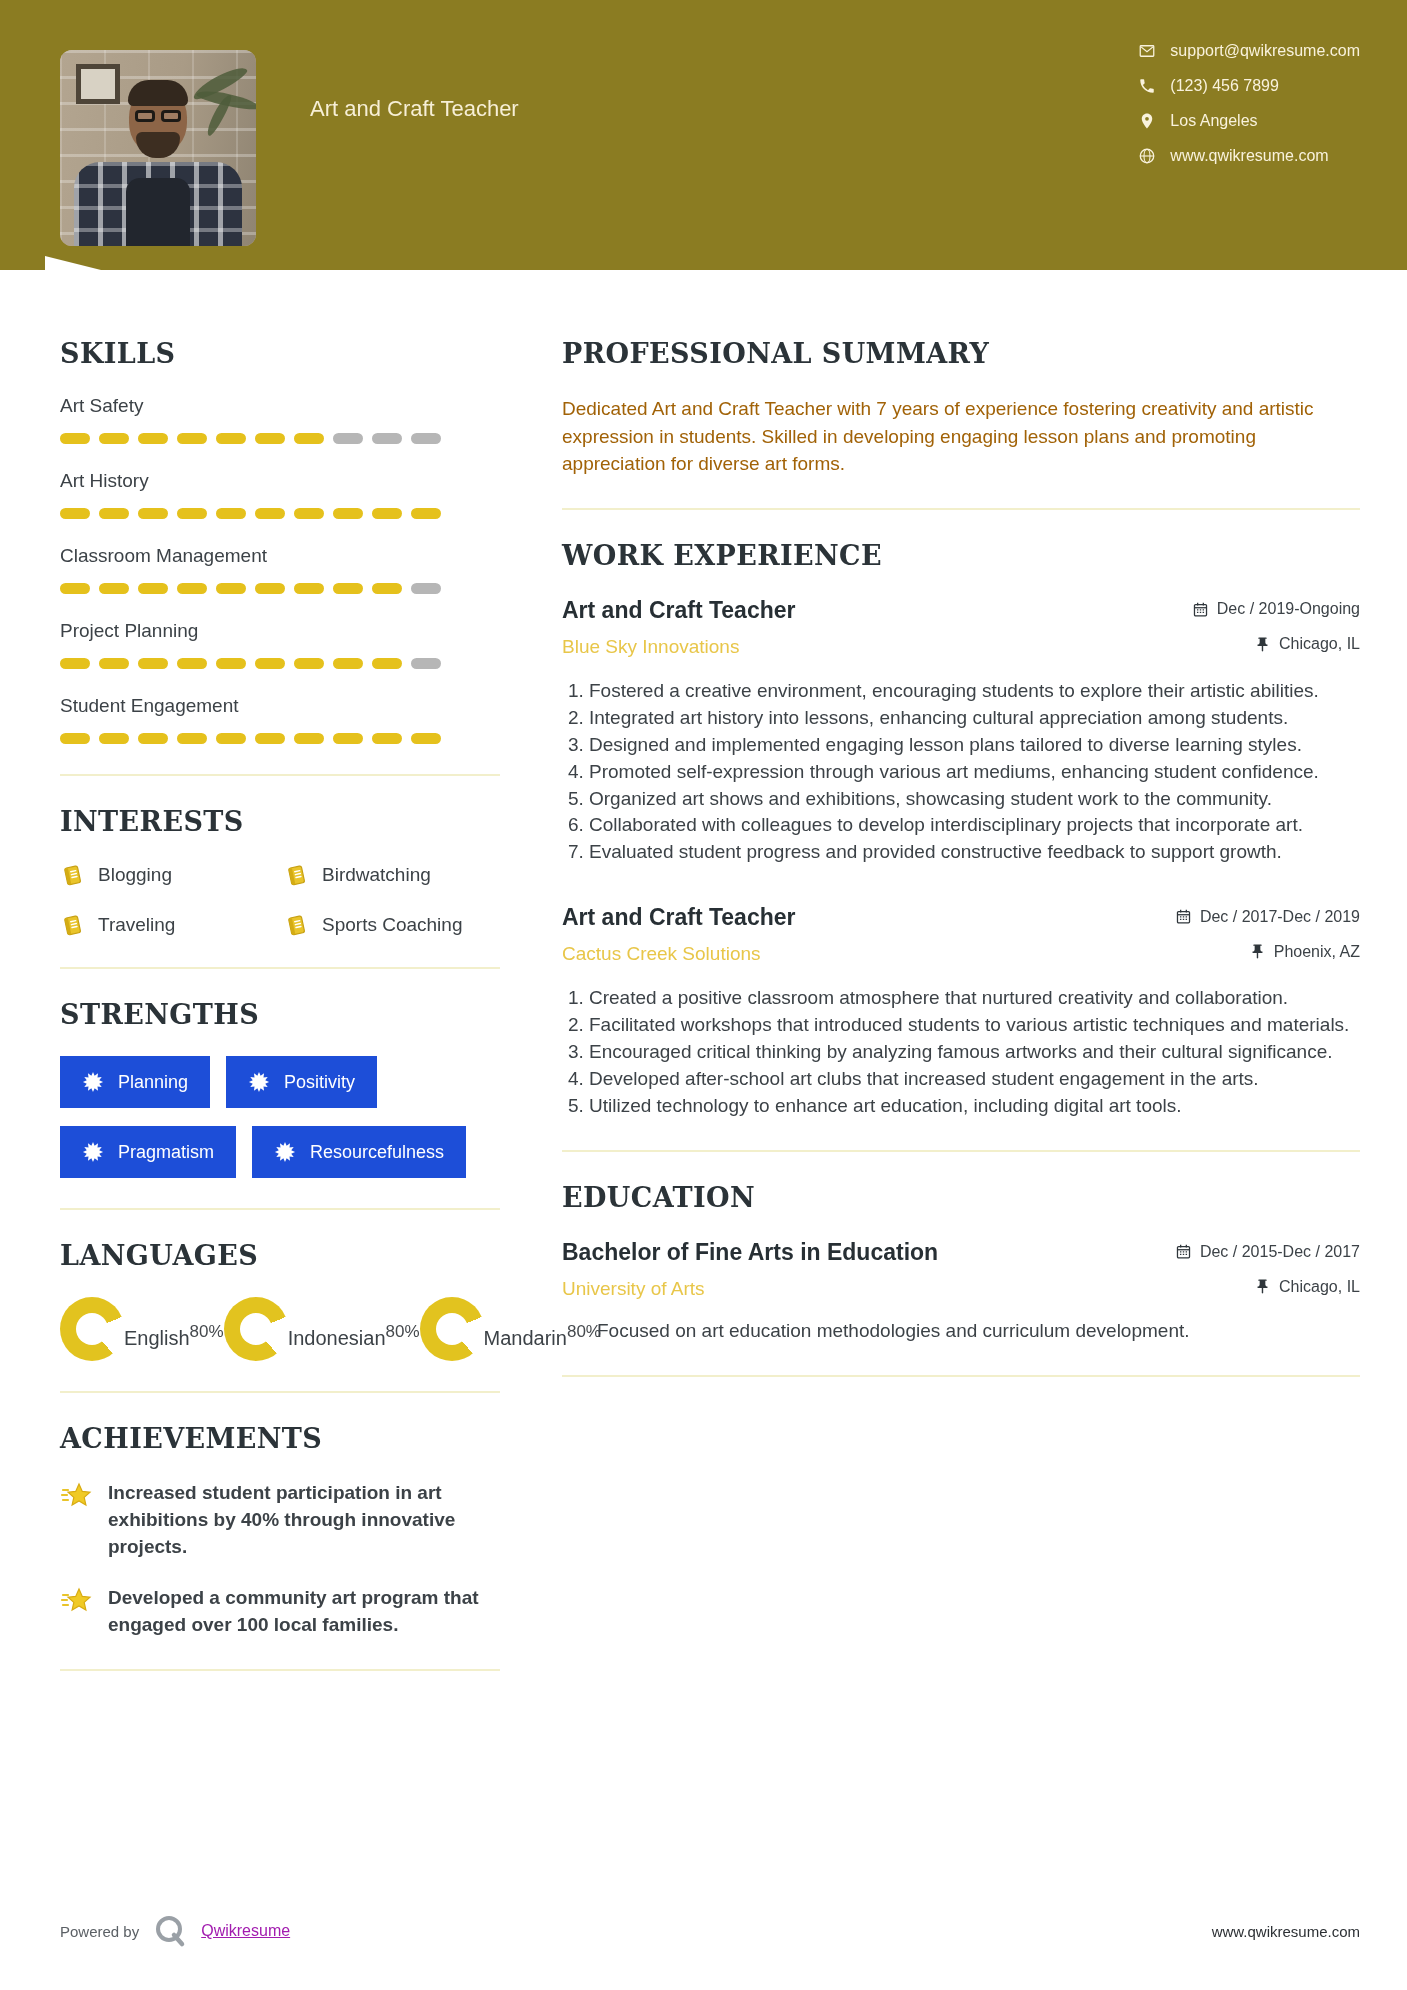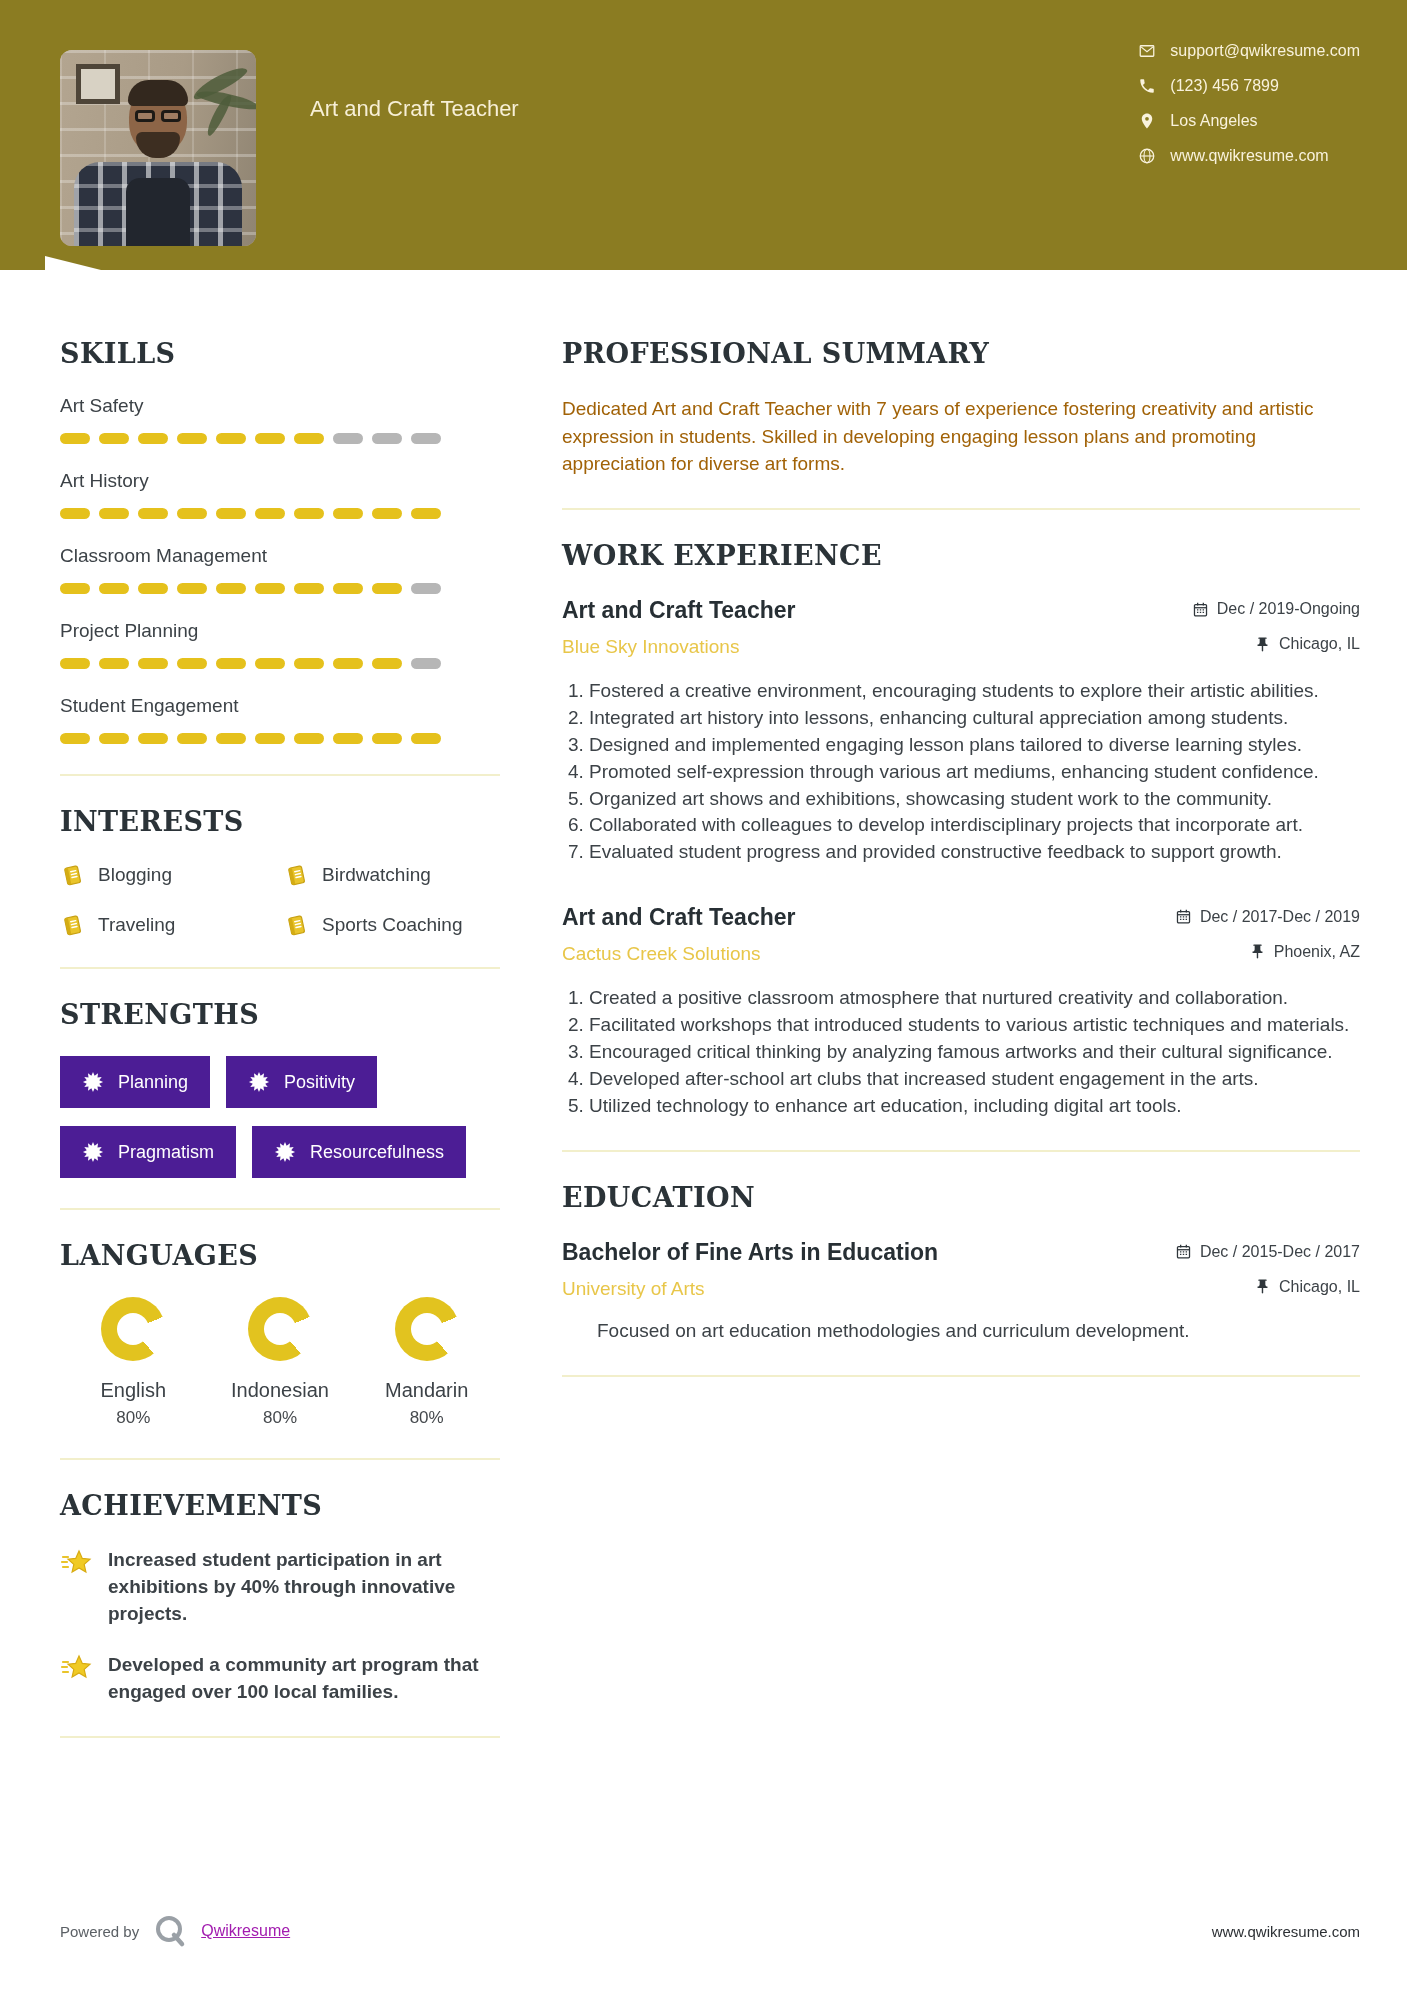--- a/index.html
+++ b/index.html
@@ -71,28 +71,28 @@
   .seg.fill { background:#e5c11c; }
 
   
   .interests { display:grid; grid-template-columns:200px 1fr; row-gap:26px; column-gap:24px; }
   .interest { display:flex; align-items:center; gap:14px; font-size:19px; color:#3c4247; }
   .iicon { width:24px; height:24px; display:inline-flex; flex:0 0 auto; }
   .iicon svg { width:100%; height:100%; }
 
   
   .strengths { display:flex; flex-wrap:wrap; gap:18px 16px; }
-  .badge { display:inline-flex; align-items:center; gap:14px; background:#4c1d95;
+  .badge { display:inline-flex; align-items:center; gap:14px; background:#1d4ed8;
            color:#ffffff; font-size:18px; padding:0 22px; height:52px; }
   .bicon { width:22px; height:22px; display:inline-flex; color:#ffffff; }
   .bicon svg { width:100%; height:100%; }
 
   
   .langs { display:grid; grid-template-columns:repeat(3,1fr); }
-  .lang { display:flex; flex-direction:column; align-items:center; }
+  .lang { display:flex; flex-direction:row; align-items:center; }
   .donut { width:64px; height:64px; border-radius:50%; position:relative; }
   .donut::after { content:""; position:absolute; inset:16px; background:#ffffff; border-radius:50%; }
   .lang-name { margin-top:18px; font-size:20px; color:#3c4247; }
   .lang-pct { margin-top:6px; font-size:17px; color:#45494d; }
 
   
   .achieve { display:flex; gap:16px; margin-bottom:24px;font-weight:bold; }
   .aicon { width:32px; height:32px; flex:0 0 auto; display:inline-flex; }
   .aicon svg { width:100%; height:100%; }
   .achieve p { font-size:19px; line-height:1.42; color:#3c4247; }

